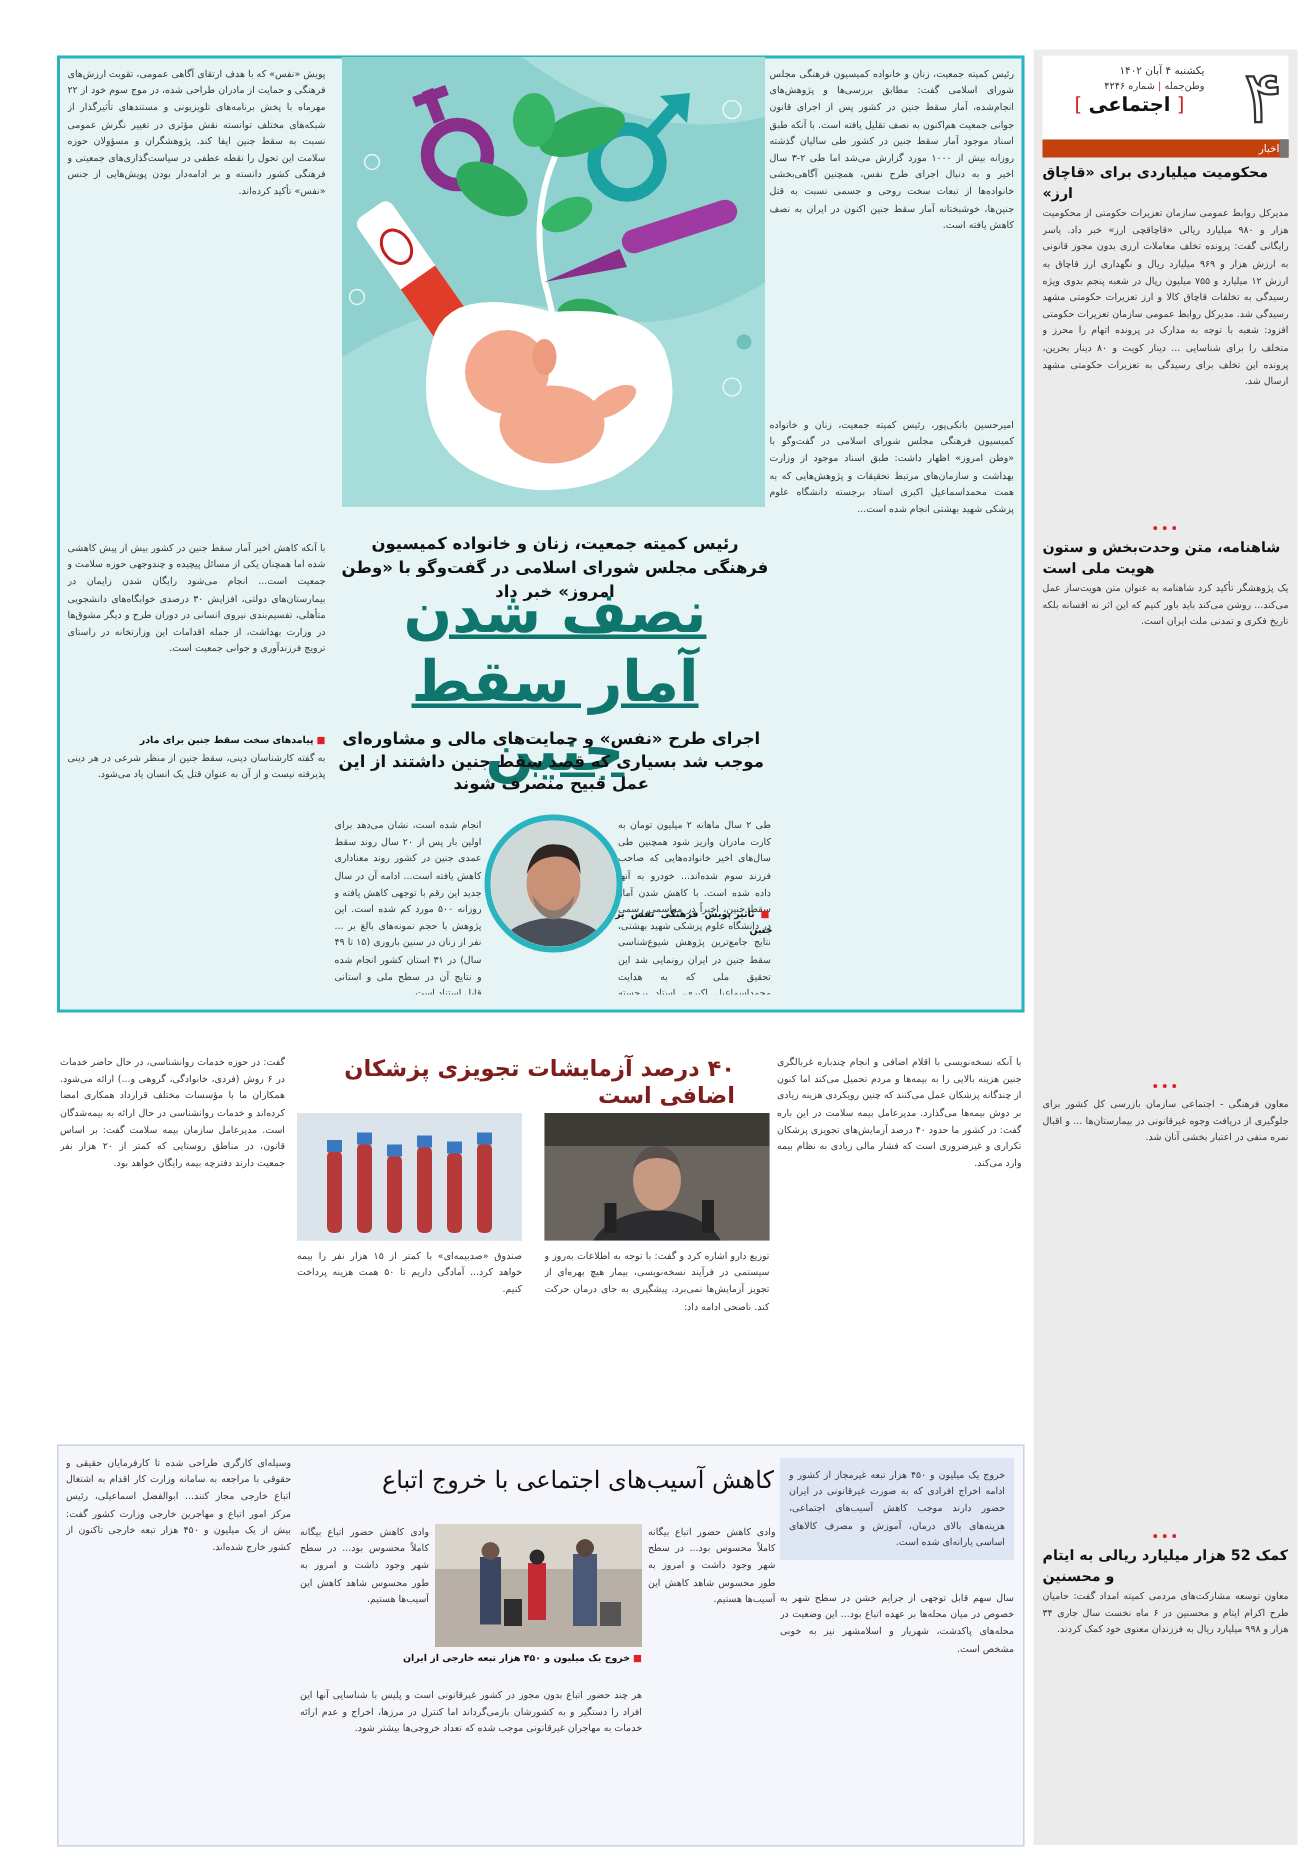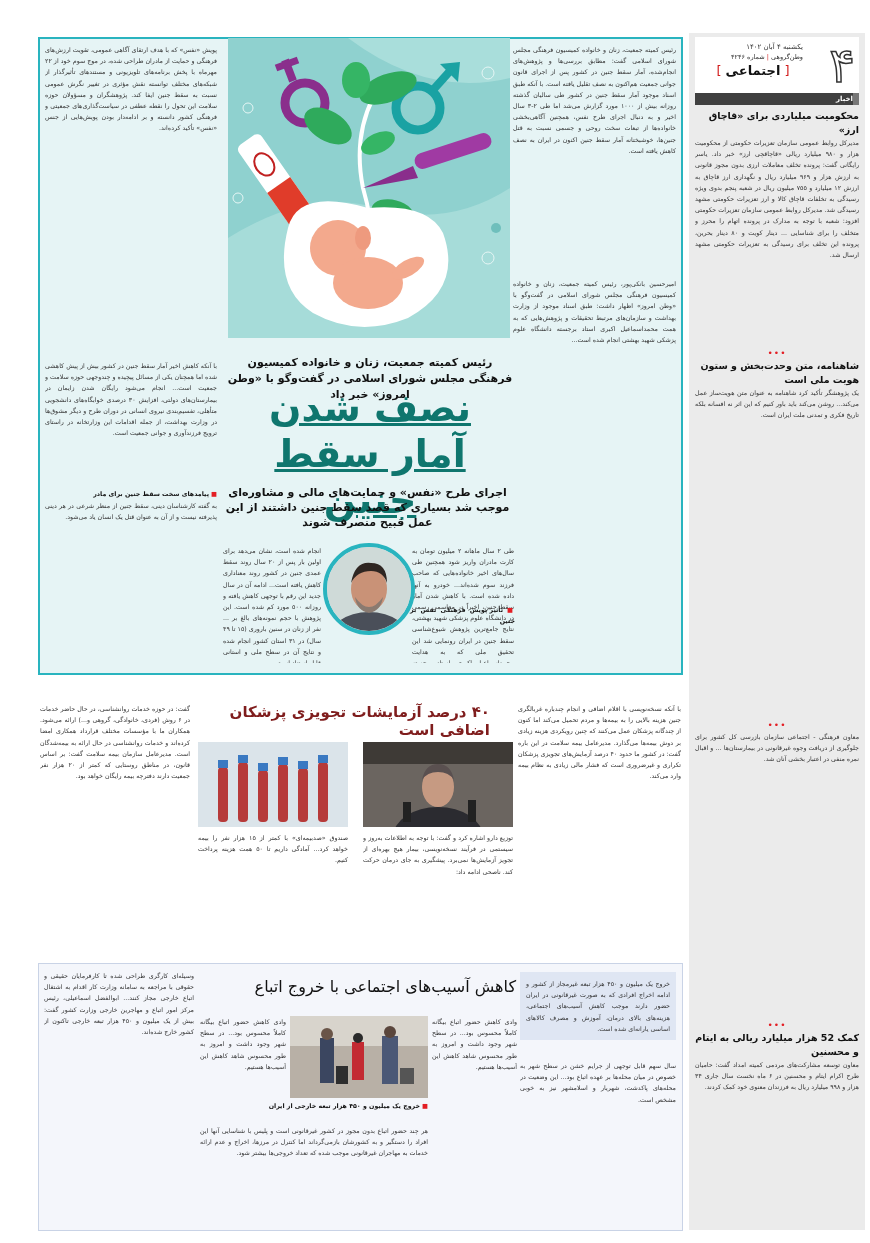--- a/index.html
+++ b/index.html
@@ -9,24 +9,24 @@
 
   
   #sidebar{left:689px;top:33px;width:176px;height:1197px;background:#ebebeb;}
   #masthead{left:6px;top:4px;width:164px;height:56px;background:#fff;}
   #page-num{position:absolute;right:4px;top:0;font-size:48px;line-height:56px;color:#fff;-webkit-text-stroke:1.5px #333;font-family:"DejaVu Sans",sans-serif;}
   #date-line{position:absolute;right:56px;top:6px;font-size:7px;color:#333;white-space:nowrap;}
   #issue-line{position:absolute;right:56px;top:16px;font-size:6.5px;color:#333;white-space:nowrap;}
   #issue-line .bar{color:#d21c1c;}
   #section-title{position:absolute;right:56px;top:26px;width:100px;text-align:center;font-size:13px;font-weight:bold;color:#111;}
   #section-title .br{color:#d21c1c;font-weight:normal;}
-  #news-strip{left:6px;top:60px;width:164px;height:12px;background:#404040;font-weight:bold;}
+  #news-strip{left:6px;top:60px;width:164px;height:12px;background:#c2410c;}
   #news-strip span{position:absolute;right:6px;top:0;font-size:7px;line-height:12px;color:#fff;}
   #news-strip .grey{position:absolute;right:0;top:0;width:6px;height:12px;background:#777;}
-  .side-head{font-size:9.5px;font-weight:bold;text-align:right;line-height:14px;color:#111;}
+  .side-head{font-size:9.5px;font-weight:bold;text-align:left;line-height:14px;color:#111;}
   .dots{color:#e31e24;text-align:center;font-size:9px;line-height:10px;letter-spacing:1px;}
 
   
   #feature{left:38px;top:37px;width:645px;height:638px;background:#e6f4f5;border:2px solid #29b4bf;box-sizing:border-box;}
   #illustration{left:228px;top:38px;width:282px;height:300px;}
   #kicker{left:225px;top:355px;width:290px;text-align:center;font-size:11px;font-weight:bold;line-height:16px;color:#111;}
   #headline{left:225px;top:385px;width:290px;text-align:center;font-size:38px;font-weight:bold;line-height:46px;color:#0f766e;text-decoration:underline;}
   #lead{left:215px;top:485px;width:305px;text-align:center;font-size:11px;font-weight:bold;line-height:15px;color:#111;}
   #portrait{left:323px;top:543px;width:84px;height:84px;border-radius:50%;border:4px solid #29b4bf;background:#d3e6e7;overflow:hidden;}
   .subhead{font-weight:bold;color:#111;}
@@ -44,21 +44,21 @@
   #photo-migrants{left:290px;top:1016px;width:138px;height:82px;background:#a9a199;overflow:hidden;}
 </style>
 </head>
 <body>
 
 <div id="sidebar" class="abs">
   <div id="masthead" class="abs">
     <div id="page-num">۴</div>
     <div id="date-line">یکشنبه ۴ آبان ۱۴۰۲</div>
     <div id="issue-line">
-      <span>وطن‌گروهی</span>
+      <span>وطن‌جمله</span>
       <span class="bar">|</span>
       <span>شماره ۴۲۴۶</span>
     </div>
     <div id="section-title">
       <span class="br">[ </span><span>اجتماعی</span><span class="br"> ]</span>
     </div>
   </div>
   <div id="news-strip" class="abs">
     <div class="grey"></div>
     <span>اخبار</span>

